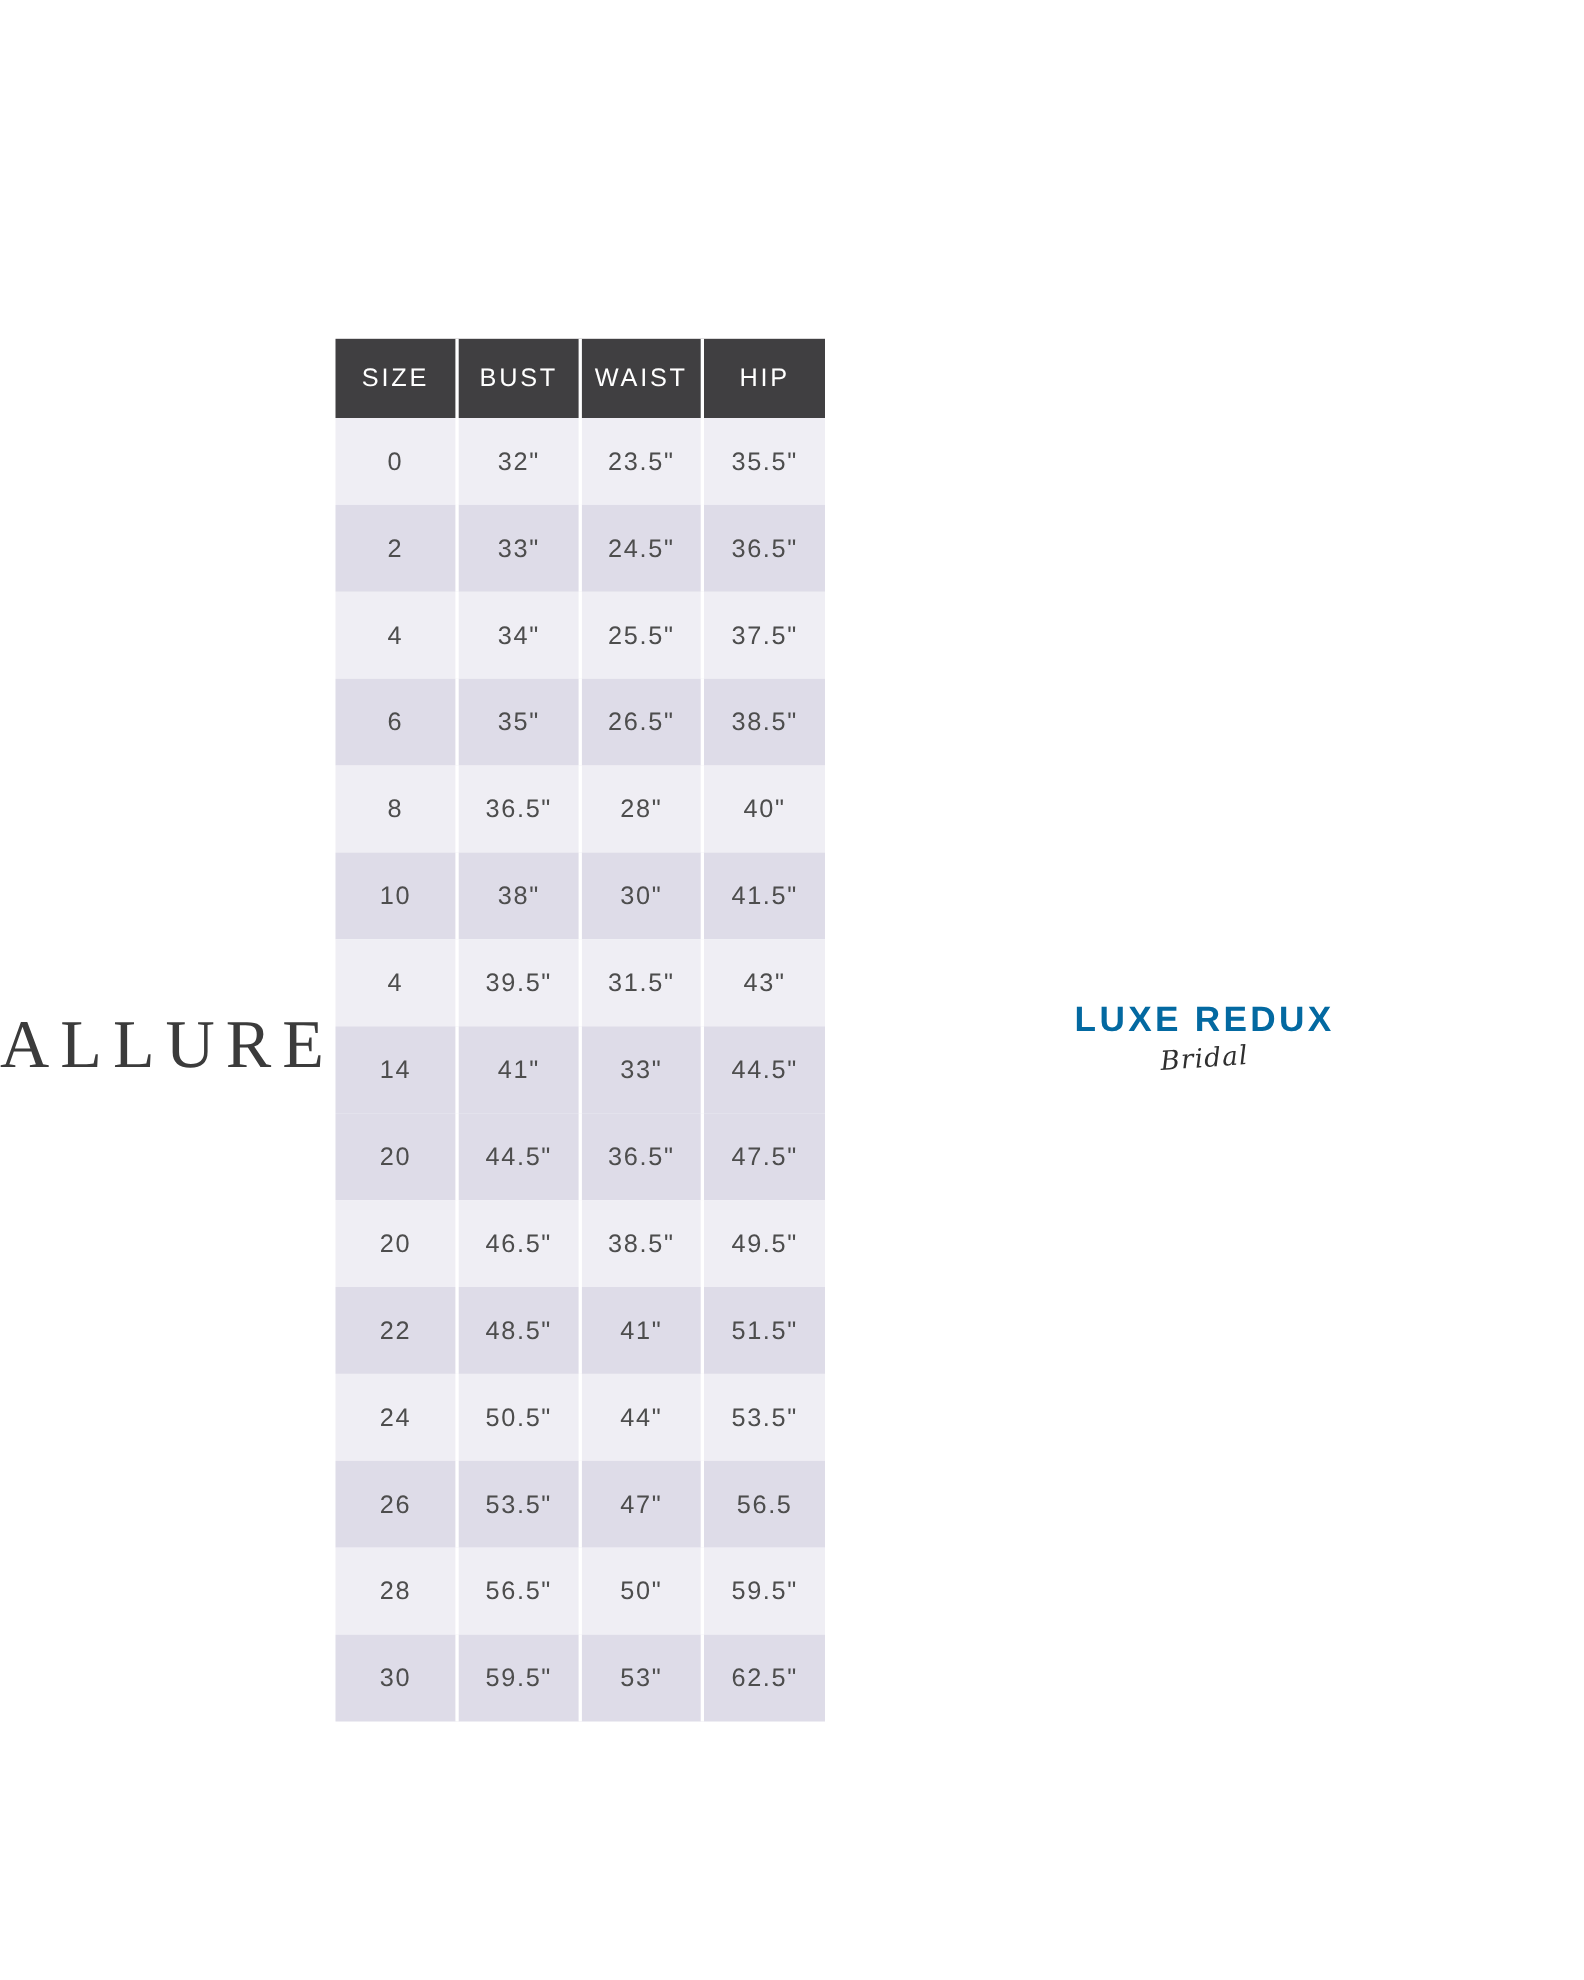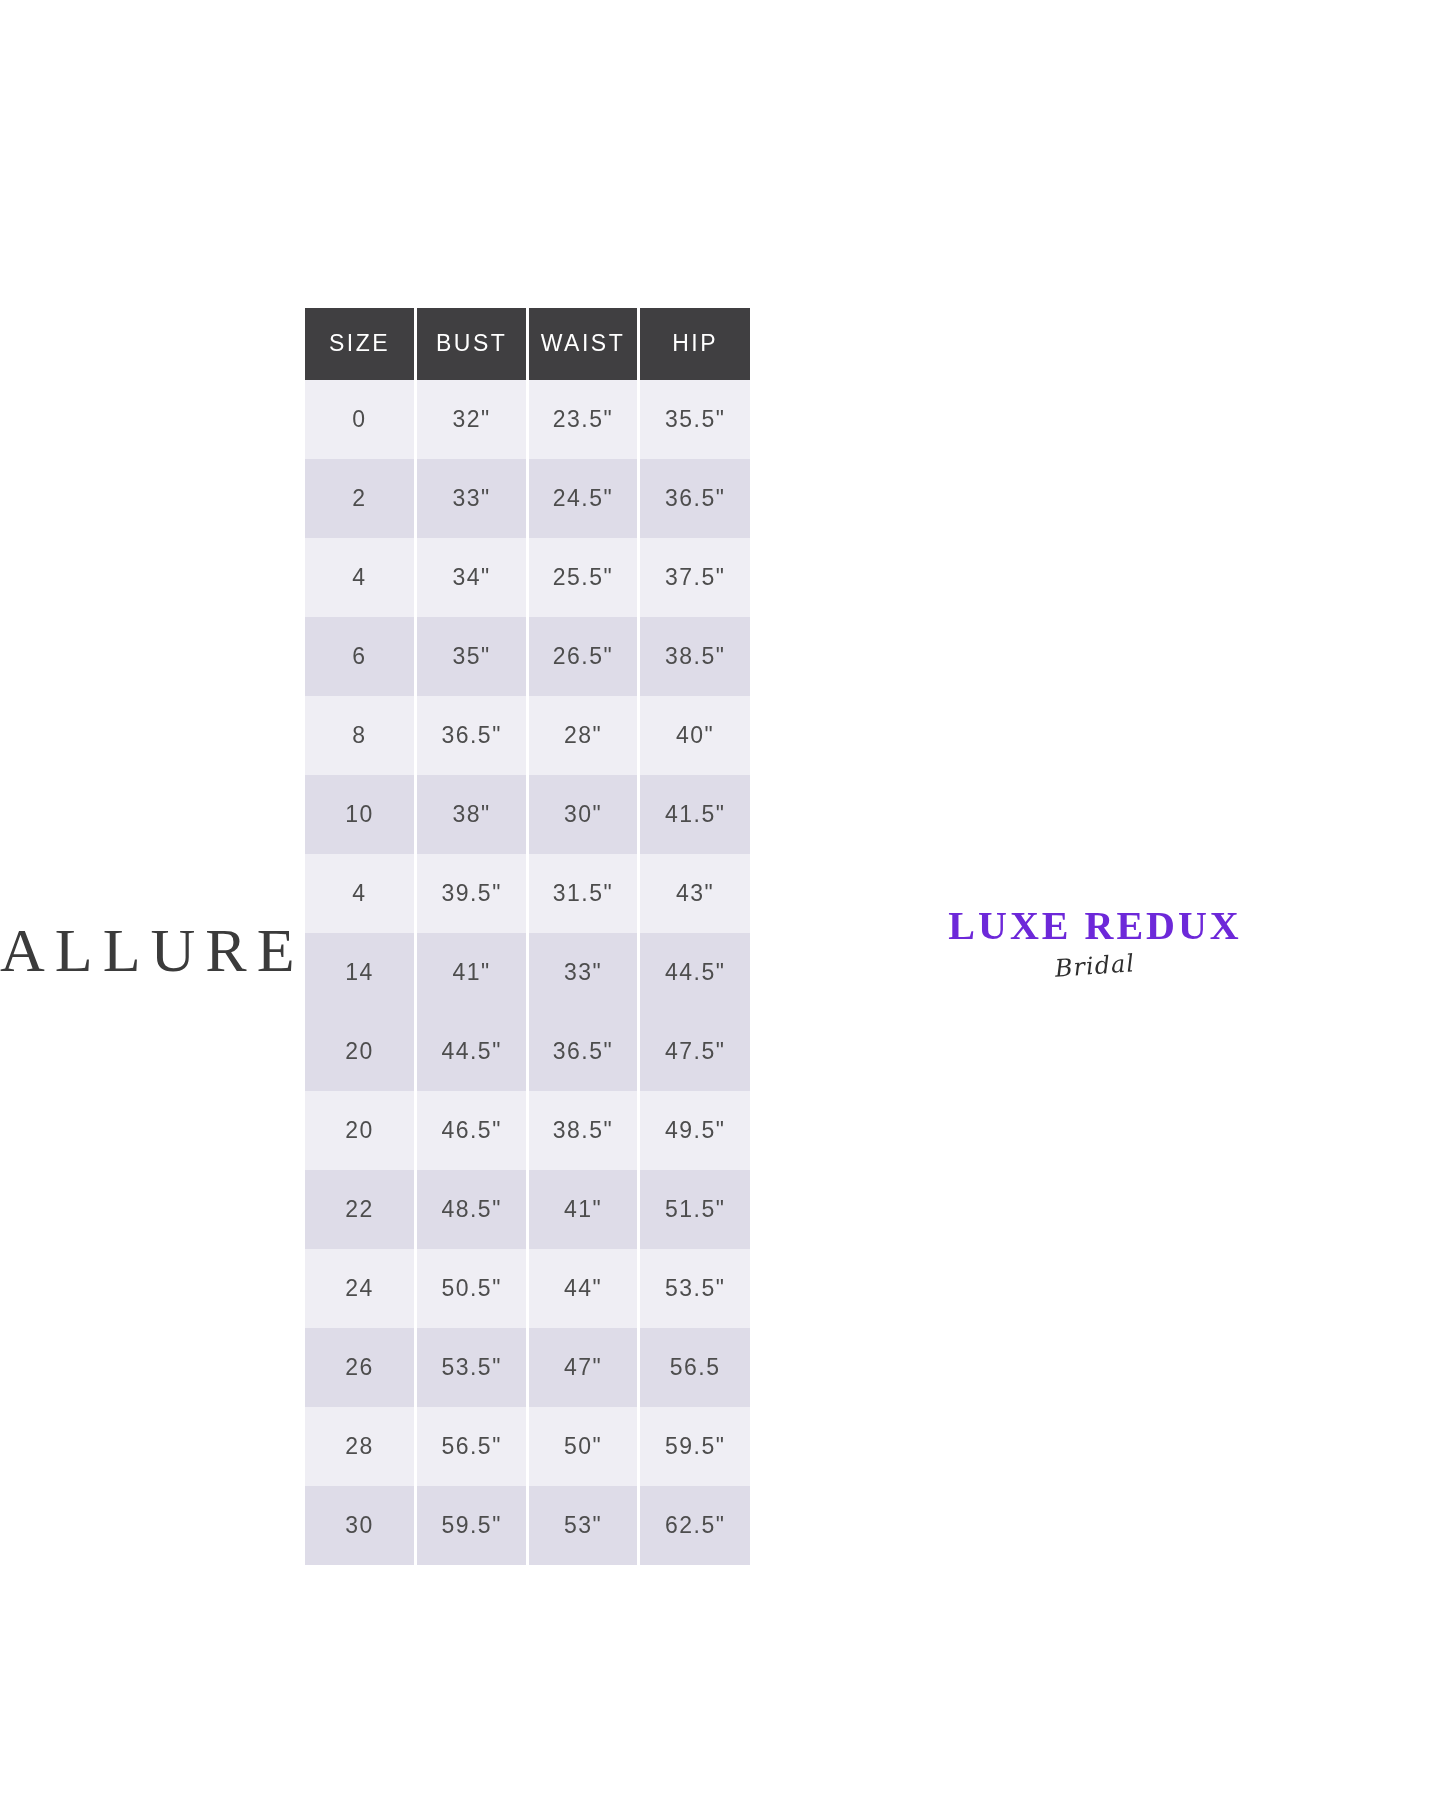--- a/index.html
+++ b/index.html
@@ -82,24 +82,24 @@
     position: relative;
   }
 
   
   .footer-logo {
     margin-top: 86px;
     text-align: center;
     width: 100%;
   }
   .footer-main {
-    font-family: Liberation Serif, serif;
-    font-size: 40px;
+    font-family: Liberation Sans, sans-serif;
+    font-size: 32px;
     letter-spacing: 3px;
-    color: #6d28d9;
+    color: #0369a1;
     font-weight: 700;
     line-height: 1;
   }
   .footer-sub {
     font-family: "DejaVu Serif", serif;
     font-style: italic;
     font-size: 24px;
     color: #2f2f2f;
     letter-spacing: 1px;
     margin-top: 6px;

